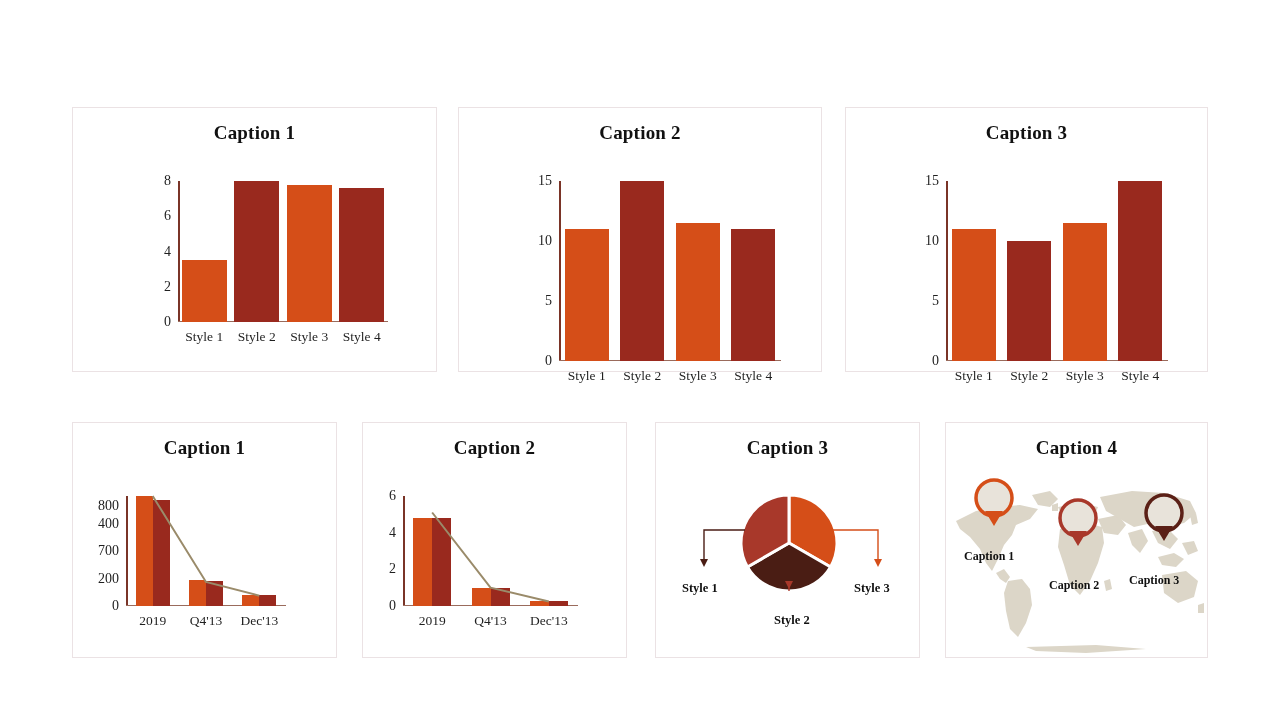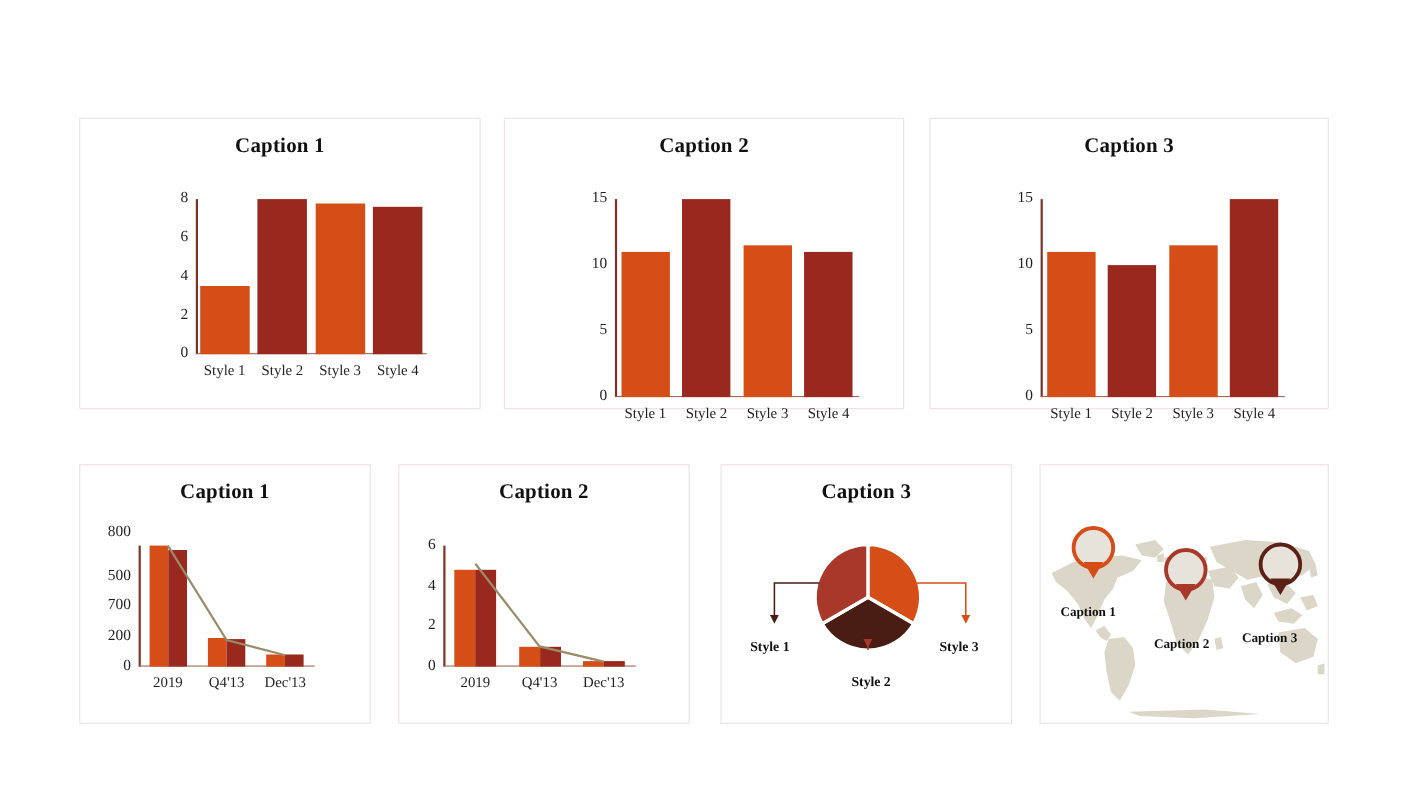--- a/index.html
+++ b/index.html
@@ -200,22 +200,22 @@
   </div>
 
   <div class="card" style="left:72px; top:422px; width:265px; height:236px;">
     <div class="card-title">Caption 1</div>
     <div class="plot" id="plot-combo-1" style="left:53px; top:73px; width:160px; height:110px;">
       <div class="axis-y"></div>
       <div class="axis-x"></div>
     <div class="ytick" style="bottom: 0px;">0</div>
         <div class="ytick" style="bottom: 27.5px;">200</div>
         <div class="ytick" style="bottom: 55px;">700</div>
-        <div class="ytick" style="bottom: 82.5px;">500</div>
-        <div class="ytick" style="bottom: 122px;">800</div>
+        <div class="ytick" style="bottom: 82.5px;">400</div>
+        <div class="ytick" style="bottom: 100px;">800</div>
         <div class="bar" style="left: 9.66667px; width: 17px; height: 110px; background: rgb(213, 78, 24);"></div>
         <div class="bar" style="left: 26.6667px; width: 17px; height: 105.875px; background: rgb(153, 41, 30);"></div>
         <div class="xlabel" style="left: 26.6667px;">2019</div>
         <div class="bar" style="left: 63px; width: 17px; height: 26.125px; background: rgb(213, 78, 24);"></div>
         <div class="bar" style="left: 80px; width: 17px; height: 24.75px; background: rgb(153, 41, 30);"></div>
         <div class="xlabel" style="left: 80px;">Q4'13</div>
         <div class="bar" style="left: 116.333px; width: 17px; height: 11px; background: rgb(213, 78, 24);"></div>
         <div class="bar" style="left: 133.333px; width: 17px; height: 11px; background: rgb(153, 41, 30);"></div>
         <div class="xlabel" style="left: 133.333px;">Dec'13</div>
         <svg class="trend-svg" width="160" height="110">
@@ -262,20 +262,21 @@
           <path d="M 133 168 L 133 160" fill="none" stroke="#A8382A" stroke-width="1.4"></path>
           <polygon points="129,158 137,158 133,166" fill="#A8382A"></polygon>
         </svg>
         <div class="pie-label" style="left: 26px; top: 158px;">Style 1</div>
         <div class="pie-label" style="left: 118px; top: 190px;">Style 2</div>
         <div class="pie-label" style="left: 198px; top: 158px;">Style 3</div>
       </div>
   </div>
 
   <div class="card" style="left:945px; top:422px; width:263px; height:236px;">
+    <div class="card-title">Caption 4</div>
     <div class="map-wrap" id="map-wrap" style="left:0; top:0; width:263px; height:236px;">
         <svg width="263" height="236" viewBox="0 0 263 236" style="position: absolute; left: 0px; top: 0px;">
           <g fill="#DCD6C8">
             <path d="M10,98 L30,88 L52,84 L74,82 L92,86 L84,96 L70,102 L66,112 L58,122 L52,136 L46,148 L40,140 L34,126 L24,114 L14,106 Z"></path>
             <path d="M86,72 L104,68 L112,76 L104,84 L92,82 Z"></path>
             <path d="M50,150 L58,146 L64,154 L60,160 L54,156 Z"></path>
             <path d="M62,158 L76,156 L84,166 L86,182 L80,200 L72,214 L64,206 L60,188 L58,170 Z"></path>
             <path d="M112,84 L134,80 L152,84 L148,94 L138,100 L126,100 L116,94 Z"></path>
             <path d="M114,106 L140,100 L156,104 L158,120 L152,140 L144,158 L134,172 L124,162 L118,142 L112,124 Z"></path>
             <path d="M152,96 L172,92 L180,102 L172,112 L158,110 Z"></path>

